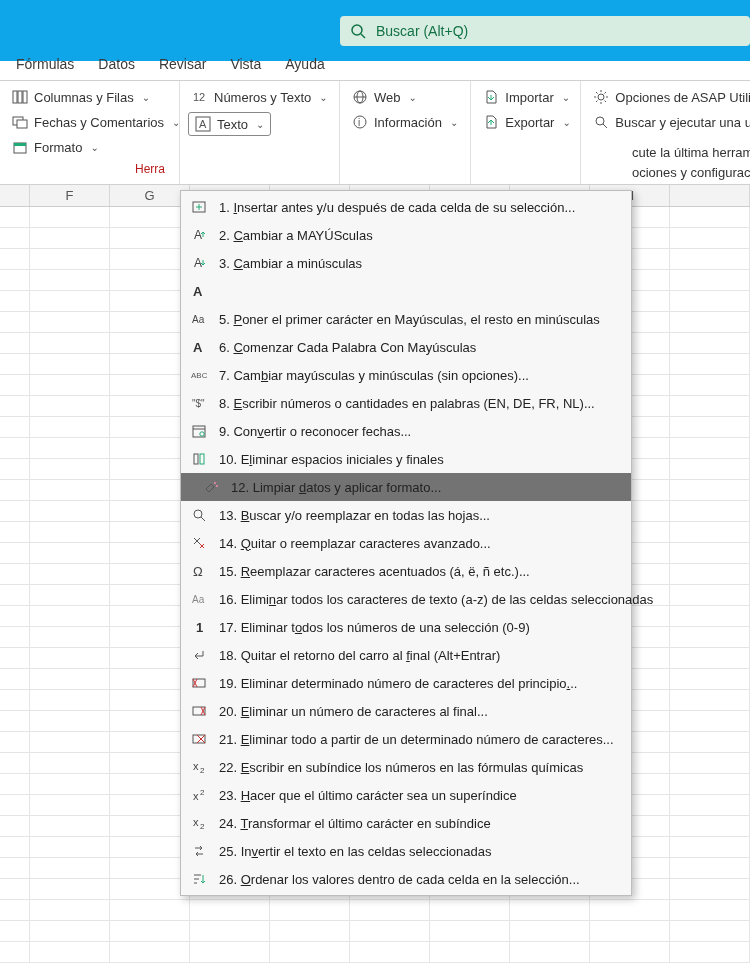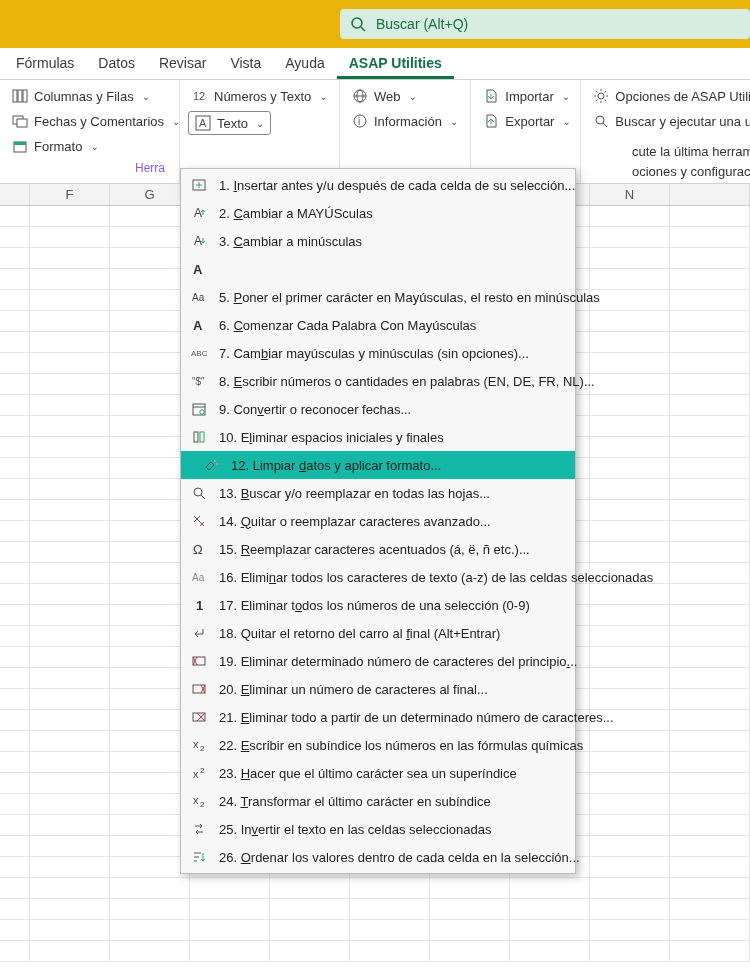--- a/index.html
+++ b/index.html
@@ -7,40 +7,40 @@
     font-family: "Segoe UI", Arial, sans-serif;
     font-size: 13px;
     background: #fff;
     width: 750px;
     height: 978px;
     overflow: hidden;
     position: relative;
     color: #222;
   }
   .title-bar {
-    height: 48px;
-    background: #eab308;
+    height: 61px;
+    background: #0ea5e9;
     display: flex;
     align-items: center;
     padding-left: 340px;
   }
   .search-box {
     background: #d8ede1;
     border-radius: 4px;
     height: 30px;
     width: 410px;
     display: flex;
     align-items: center;
     padding: 0 10px;
     color: #127245;
     font-size: 14px;
     gap:10px;
   }
   .tab-bar {
-    height: 32px;
+    height: 20px;
     display: flex;
     align-items: flex-end;
     border-bottom: 1px solid #d0d0d0;
     padding: 0 4px;
     gap: 0;
   }
   .tab {
     padding: 6px 12px 8px 12px;
     font-size: 14px;
     color: #3b3b3b;
@@ -77,21 +77,21 @@
   }
   .rbtn.boxed {
     border: 1px solid #888;
     border-radius: 3px;
     padding: 3px 6px;
     background: #fff;
   }
   .ricon { width: 16px; height: 16px; display: inline-flex; align-items:center; justify-content:center; }
   .chev { font-size: 10px; color:#555; margin-left:2px;}
   .group-label-row {
-    display:flex; justify-content:flex-end; padding-right:6px; color:#8b5cf6; font-size:12px;
+    display:flex; justify-content:flex-end; padding-right:6px; color:#b91c1c; font-size:12px;
   }
   
   .sheet-wrap { position: relative; }
   .col-headers {
     display:flex;
     height: 22px;
     border-bottom:1px solid #ccc;
     background:#fff;
   }
   .colh {
@@ -107,22 +107,22 @@
   .srow { display:flex; height:21px; }
   .cell {
     flex:0 0 80px;
     border-right:1px solid #e5e5e5;
     border-bottom:1px solid #e5e5e5;
   }
   
   .dropdown {
     position:absolute;
     left:180px;
-    top:168px;
-    width:396px;
+    top:190px;
+    width:452px;
     background:#f7f7f7;
     border:1px solid #bdbdbd;
     box-shadow: 3px 3px 8px rgba(0,0,0,0.25);
     padding:2px 0;
     z-index:50;
   }
   .mitem {
     display:flex;
     align-items:center;
     gap:10px;
@@ -132,21 +132,21 @@
     cursor:pointer;
     white-space:nowrap;
   }
   .mitem .micon {
     width:20px; height:18px;
     display:inline-flex; align-items:center; justify-content:center;
     color:#555; font-size:13px;
     flex-shrink:0;
   }
   .mitem .mlabel u { text-decoration: underline; }
-  .mitem.highlight { background:#14b8a6;padding-left:20px; }
+  .mitem.highlight { background:#737373;padding-left:20px; }
   .overflow-text {
     position:absolute;
     font-size:13px;
     color:#333;
     white-space:nowrap;
   }
   svg { display:block; }
 </style>
 </head>
 <body>
@@ -162,21 +162,20 @@
     <span>Buscar (Alt+Q)</span>
   </div>
 </div>
 
 <div class="tab-bar">
   <div class="tab">Fórmulas</div>
   <div class="tab">Datos</div>
   <div class="tab">Revisar</div>
   <div class="tab">Vista</div>
   <div class="tab">Ayuda</div>
-  <div class="tab active">ASAP Utilities</div>
 </div>
 
 <div class="ribbon">
   <div class="rgroup" style="width:180px">
     <div class="rbtn">
       <span class="ricon">
           <svg width="16" height="16">
             <rect x="1" y="2" width="4" height="12" fill="none" stroke="#555"></rect>
             <rect x="6" y="2" width="4" height="12" fill="none" stroke="#555"></rect>
             <rect x="11" y="2" width="4" height="12" fill="none" stroke="#555"></rect>

